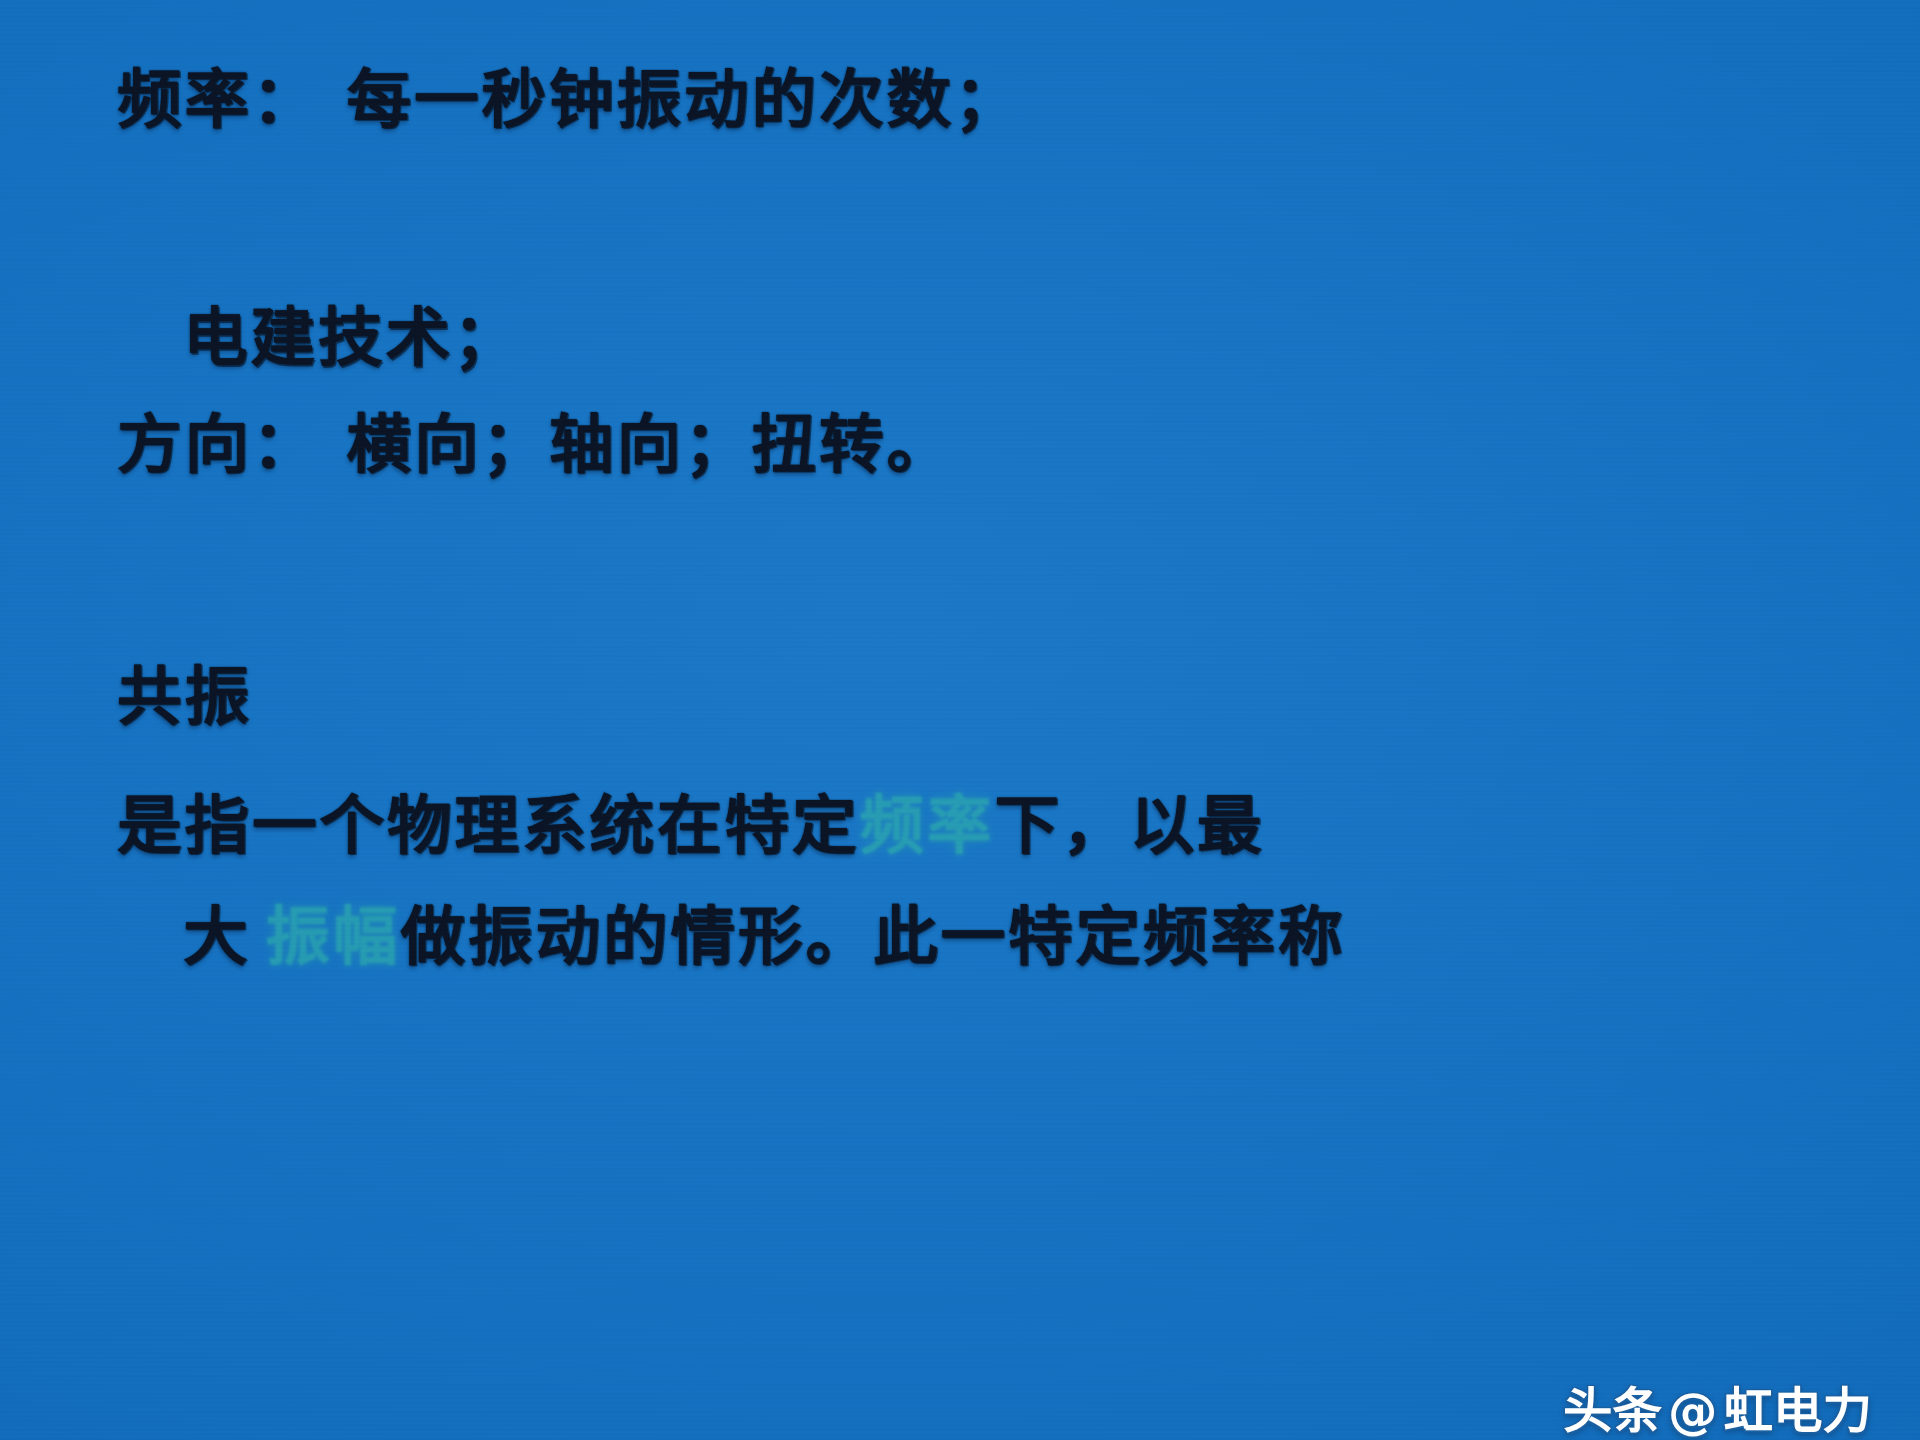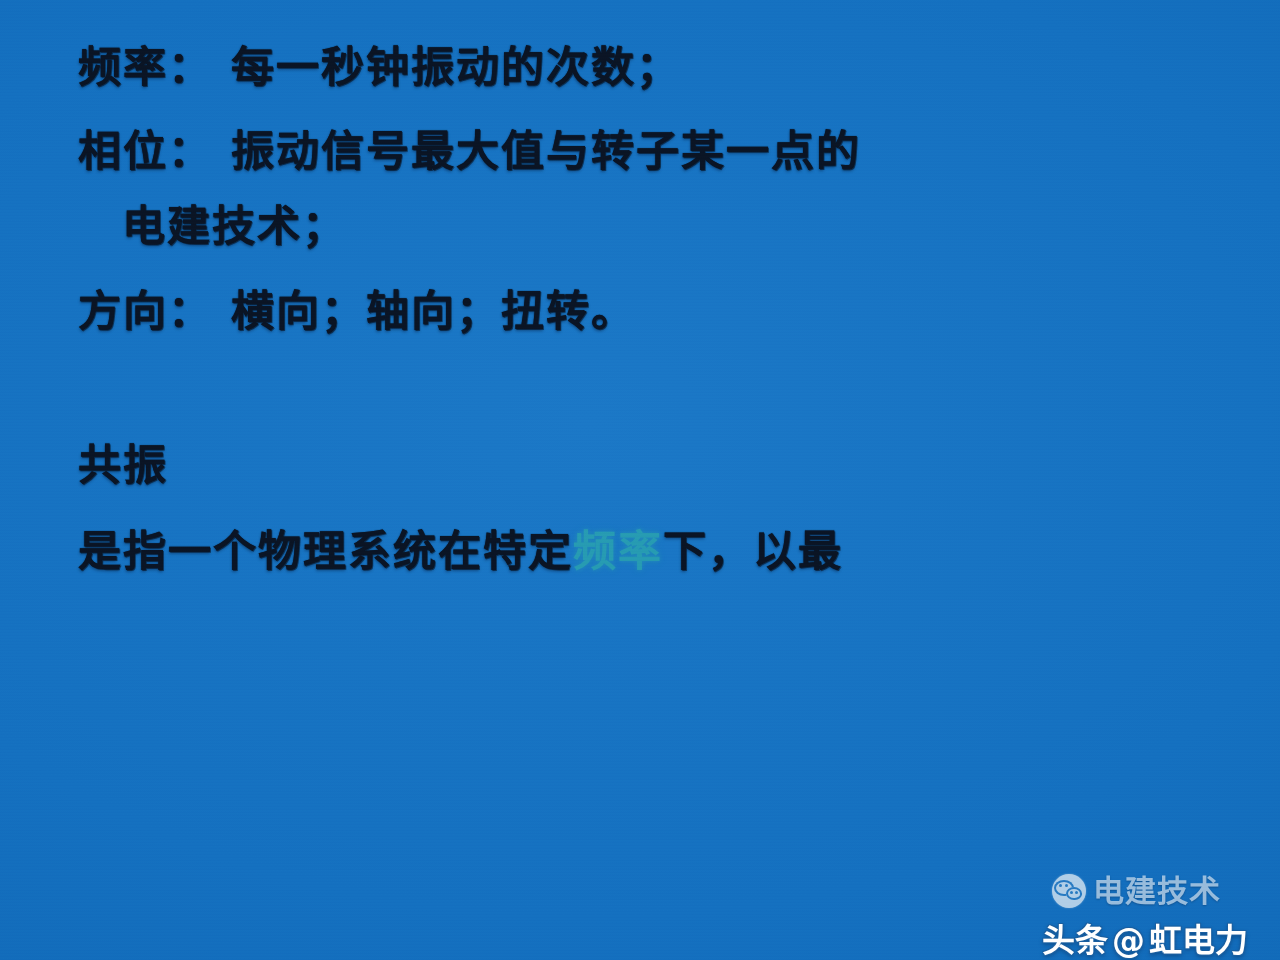--- a/index.html
+++ b/index.html
@@ -158,55 +158,44 @@
 <body>
 
 <div class="slide">
 
   <div class="body-text">
 
     <div class="line" style="left:78px; top:46px;">
       <span>频率：</span><span class="gap"></span><span>每一秒钟振动的次数；</span>
     </div>
 
-    <div class="line" style="left:78px; top:130px;">
-      <span>相位：</span><span class="gap"></span><span>振动信号最大值与转子某一点的</span>
-    </div>
 
     <div class="line indent" style="left:122px; top:205px;">
       <span>电建技术；</span>
     </div>
 
-    <div class="line" style="left:78px; top:290px;text-align:center;">
+    <div class="line" style="left:78px; top:276px;text-align:center;">
       <span>方向：</span><span class="gap"></span><span>横向；轴向；扭转。</span>
     </div>
 
     <div class="line" style="left:78px; top:444px;">
       <span>共振</span>
     </div>
 
     <div class="line" style="left:78px; top:530px;">
       <span>是指一个物理系统在特定</span><span class="lnk">频率</span><span>下，以最</span>
     </div>
 
+    <div class="line indent" style="left:122px; top:604px;">
+      <span>大</span><span class="gap" style="width:10px"></span><span class="lnk">振幅</span><span>做振动的情形。此一特定频率称</span>
+    </div>
 
 
   </div>
 
-  <div class="wm-upper">
-    <span class="wm-logo">
-      <span class="b1"></span>
-        <span class="b2"></span>
-      <span class="d1"></span>
-        <span class="d2"></span>
-      <span class="d3"></span>
-        <span class="d4"></span>
-    </span>
-    <span class="wm-text">电建技术</span>
-  </div>
 
   <div class="wm-lower">
     <span>头条</span>
     <span class="wm-at">@</span>
     <span>虹电力</span>
   </div>
 
 </div>
 
 </body></html>

